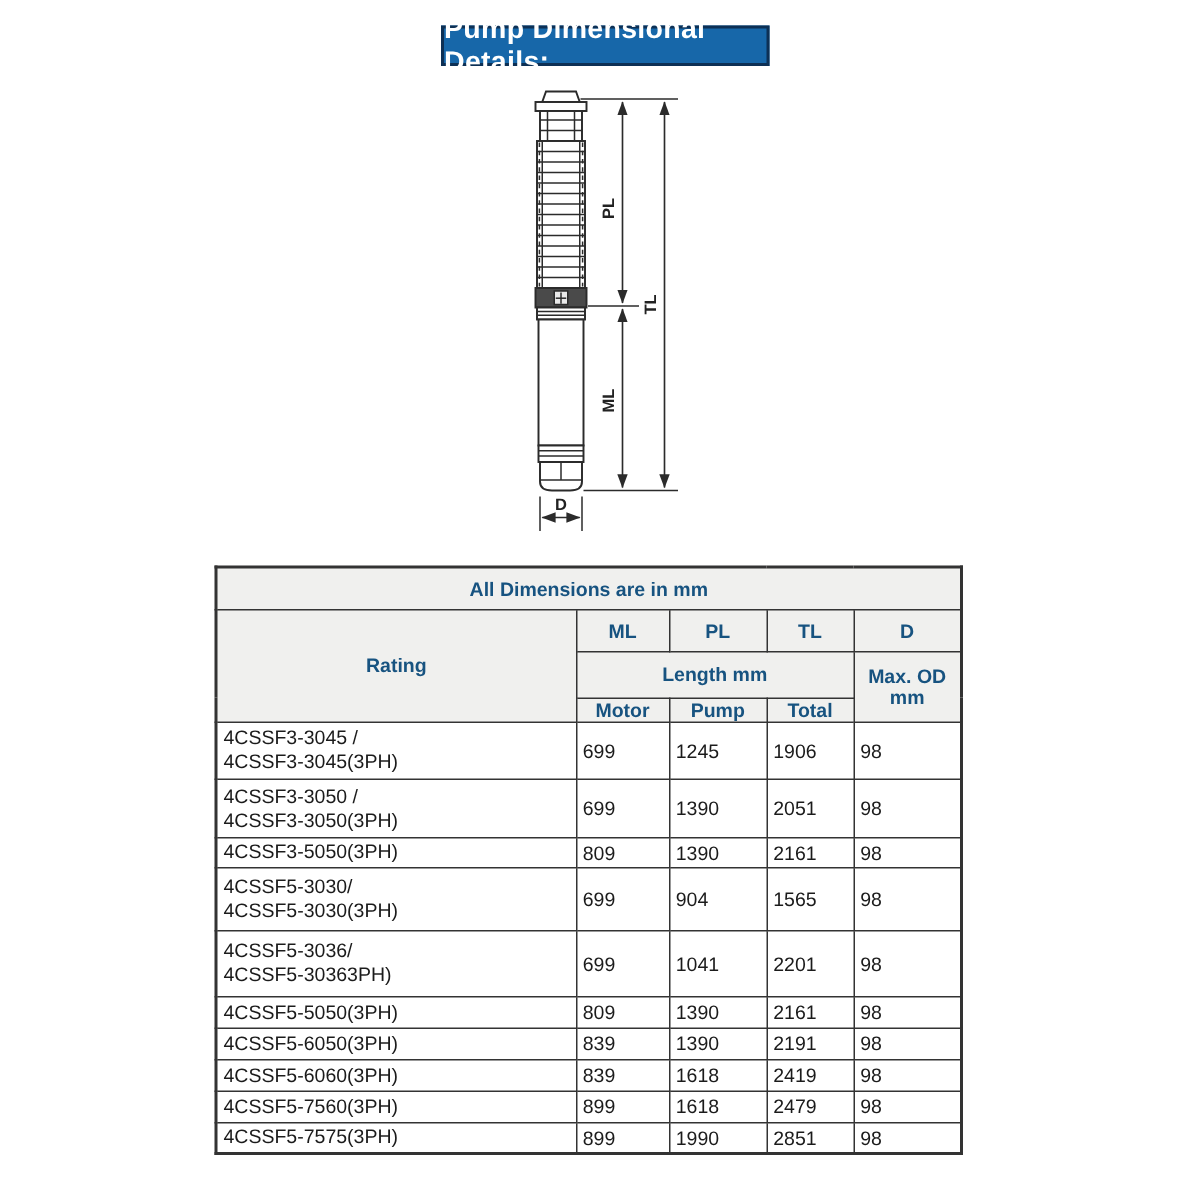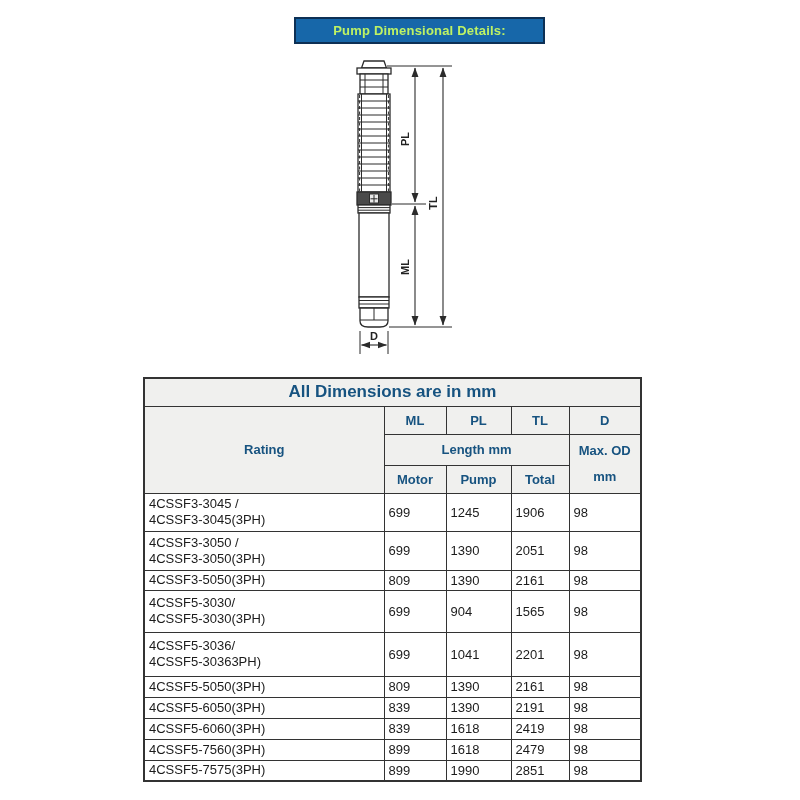--- a/index.html
+++ b/index.html
@@ -2,49 +2,49 @@
 <html><head>
 <meta charset="utf-8">
 <style>
   html,body{margin:0;padding:0;}
   body{
     width:800px;height:800px;position:relative;background:#ffffff;
     font-family:"Liberation Sans",sans-serif;overflow:hidden;
   }
   
   .banner{
-    position:absolute;left:294px;top:17px;width:251px;height:27px;
+    position:absolute;left:294px;top:17px;width:219px;height:27px;
     background:#1767a9;border:2px solid #0d3055;box-sizing:border-box;
     display:flex;align-items:center;justify-content:center;
-    color:#bef264;font-size:13px;font-weight:bold;letter-spacing:.2px;
+    color:#ffffff;font-size:19px;font-weight:bold;letter-spacing:.2px;
   }
   
   .diagram{position:absolute;left:330px;top:55px;width:140px;height:312px;}
   .diagram .thin{stroke:#2b2b2b;stroke-width:1;fill:none;}
   .diagram .fillw{fill:#ffffff;stroke:#2b2b2b;stroke-width:1.3;}
   .diagram .dim{stroke:#2b2b2b;stroke-width:1.1;fill:none;}
   .diagram text{font-family:"Liberation Sans",sans-serif;font-size:11px;font-weight:bold;fill:#222;}
   
   table.dims{
     position:absolute;left:143px;top:377px;width:497px;
     border-collapse:collapse;table-layout:fixed;
     font-size:13px;color:#1b1b1b;background:#ffffff;
     border:2px solid #333333;
   }
   table.dims th,table.dims td{
     border:1px solid #333333;padding:0 4px;box-sizing:border-box;
   }
   table.dims th{
     background:#f0f0ee;color:#175380;font-weight:bold;text-align:center;
   }
-  .title-row th{height:28px;font-size:17px;}
+  .title-row th{height:28px;font-size:13px;}
   .hdr-row1 th{height:28px;}
   .hdr-row2 th{height:31px;}
-  .hdr-row3 th{height:28px;}
-  th.maxod{white-space:pre-line;line-height:26px;margin-top:11px;}
+  .hdr-row3 th{height:16px;}
+  th.maxod{white-space:pre-line;line-height:14px;margin-top:11px;}
   td.rating{
     text-align:left;padding-left:22px;white-space:pre-line;line-height:16px;
   }
   td.num{}
   tbody tr:nth-child(1){height:38px;}
   tbody tr:nth-child(2){height:39px;}
   tbody tr:nth-child(3){height:20px;}
   tbody tr:nth-child(4){height:42px;}
   tbody tr:nth-child(5){height:44px;margin-top:33px;}
   tbody tr:nth-child(n+6){height:21px;}

